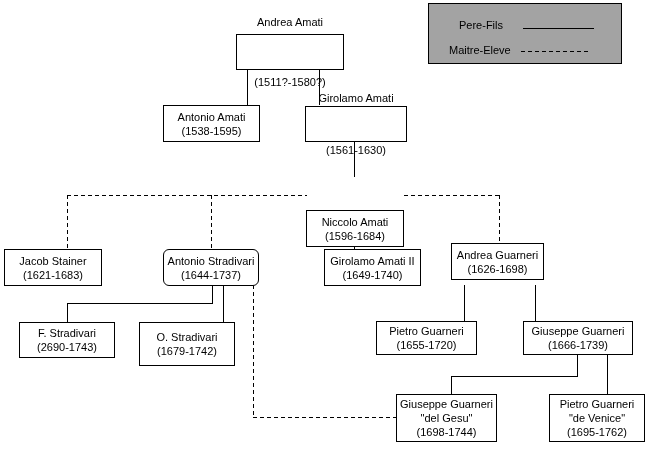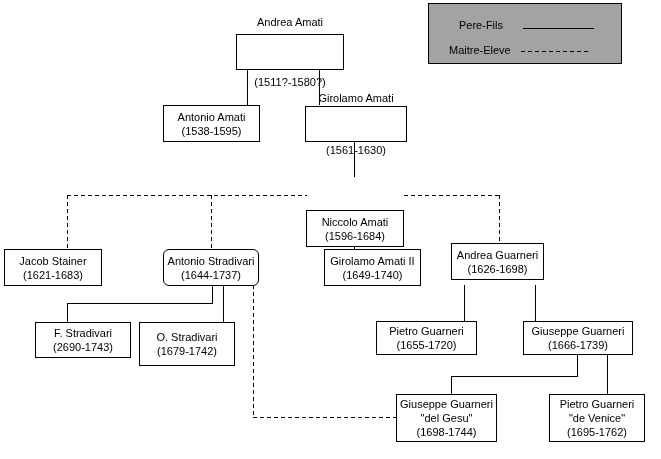--- a/index.html
+++ b/index.html
@@ -125,21 +125,21 @@
   <div class="node" style="left:307px; top:249px; width:97px;  height:37px;margin-left:17px;">
     <span>Girolamo Amati II</span>
     <span>(1649-1740)</span>
   </div>
 
   <div class="node" style="left:451px; top:243px; width:93px;  height:37px;">
     <span>Andrea Guarneri</span>
     <span>(1626-1698)</span>
   </div>
 
-  <div class="node" style="left:19px;  top:322px; width:96px;  height:36px;margin-left:16px;">
+  <div class="node" style="left:19px;  top:322px; width:96px;  height:36px;">
     <span>F. Stradivari</span>
     <span>(2690-1743)</span>
   </div>
 
   <div class="node" style="left:139px; top:322px; width:96px;  height:44px;">
     <span>O. Stradivari</span>
     <span>(1679-1742)</span>
   </div>
 
   <div class="node" style="left:376px; top:321px; width:101px; height:34px;">

